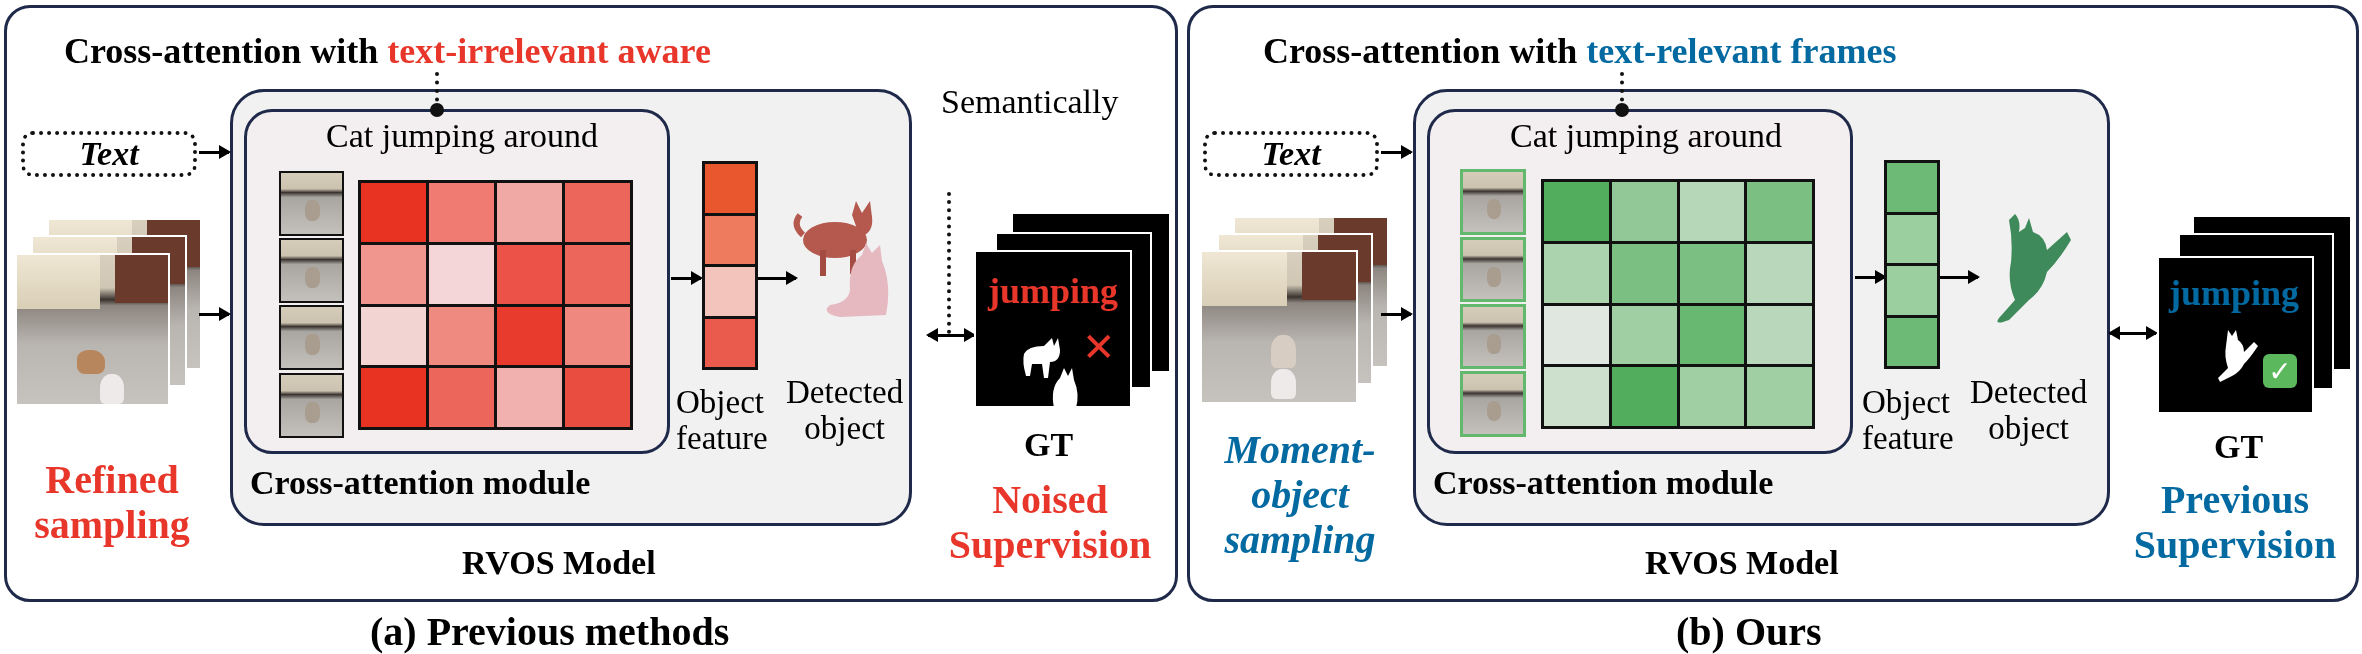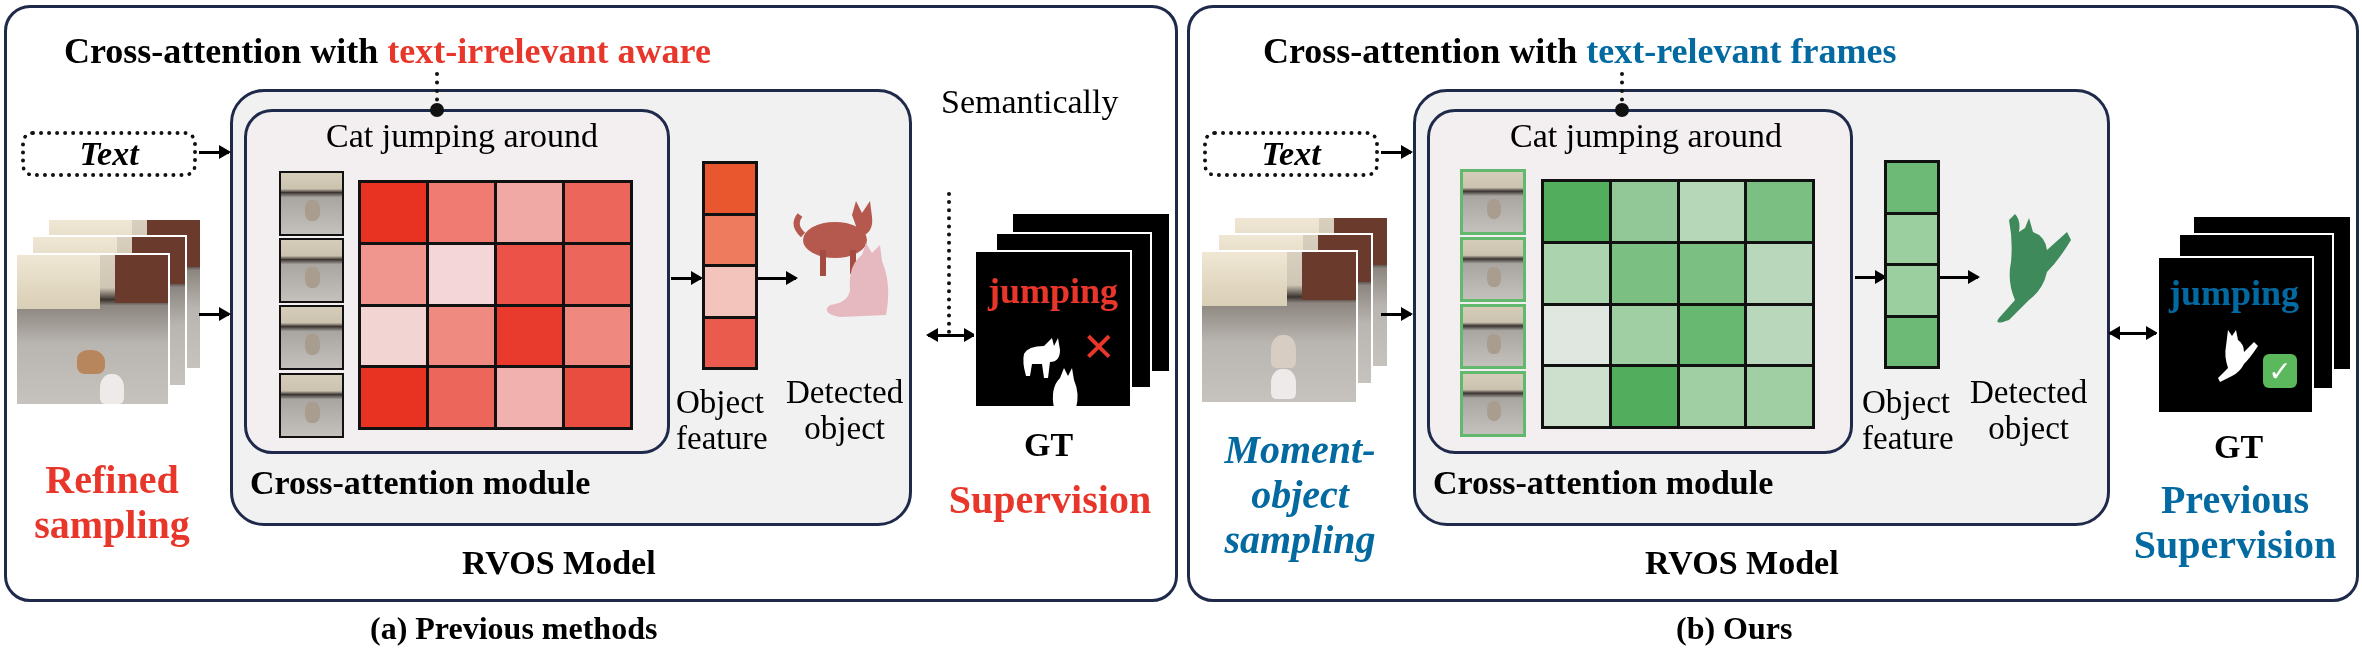--- a/index.html
+++ b/index.html
@@ -36,21 +36,21 @@
   .thumb .cat { position: absolute; left: 40%; top: 45%; width: 24%; height: 34%; background: #a99d8f; border-radius: 40%; }
   .grid { position: absolute; display: grid; grid-template-columns: repeat(4, 1fr); grid-template-rows: repeat(4, 1fr);
           border: 3px solid #111; box-sizing: border-box; background: #111; gap: 3px; }
   .cell { width: 100%; height: 100%; }
   .vec { position: absolute; display: grid; grid-template-rows: repeat(4, 1fr); border: 3px solid #111; gap: 3px; background: #111; box-sizing: border-box; }
   .label { position: absolute; font-size: 34px; line-height: 1.08; white-space: nowrap; }
   .blabel { position: absolute; font-weight: bold; font-size: 34px; white-space: nowrap; line-height: 1; }
   .gt { position: absolute; background: #000; box-sizing: border-box; border: 2px solid #fff; }
   .gt-word { position: absolute; font-weight: bold; font-size: 36px; white-space: nowrap; }
   .big { position: absolute; font-weight: bold; font-size: 40px; line-height: 1.12; text-align: center; white-space: nowrap; }
-  .caption { position: absolute; font-weight: bold; font-size: 32px; white-space: nowrap; line-height: 1; }
+  .caption { position: absolute; font-weight: bold; font-size: 40px; white-space: nowrap; line-height: 1; }
   .xmark { position: absolute; font-size: 40px; font-weight: bold; line-height: 1; font-family: "DejaVu Sans", sans-serif; }
   .check { position: absolute; width: 34px; height: 34px; border-radius: 6px; background: #5cb85c;
            color: #fff; font-family: "DejaVu Sans", sans-serif; font-weight: bold; font-size: 28px;
            display: flex; align-items: center; justify-content: center; }
 </style>
 </head>
 <body>
 
 <div class="panel" style="left:4px; top:5px; width:1174px; height:597px;"></div>
 
@@ -167,20 +167,21 @@
     <path d="M40 76 Q36 56 46 46 L50 36 L54 44 L58 36 L60 48 Q66 62 62 76 Z" fill="#fff"></path>
   </svg>
 </div>
 <div class="blabel" style="left:1024px; top:428px;">GT</div>
 
 <div class="big red" style="left:14px; top:458px; width:196px;">
   <div>Refined</div>
   <div>sampling</div>
 </div>
 <div class="big red" style="left:930px; top:478px; width:240px;">
+  <div>Noised</div>
   <div>Supervision</div>
 </div>
 
 <div class="caption" style="left:370px; top:612px;">(a) Previous methods</div>
 
 <div class="panel" style="left:1187px; top:5px; width:1172px; height:597px;"></div>
 
 <div class="title" style="left:1263px; top:33px;">
   <span>Cross-attention with </span><span class="green">text-relevant frames</span>
 </div>

